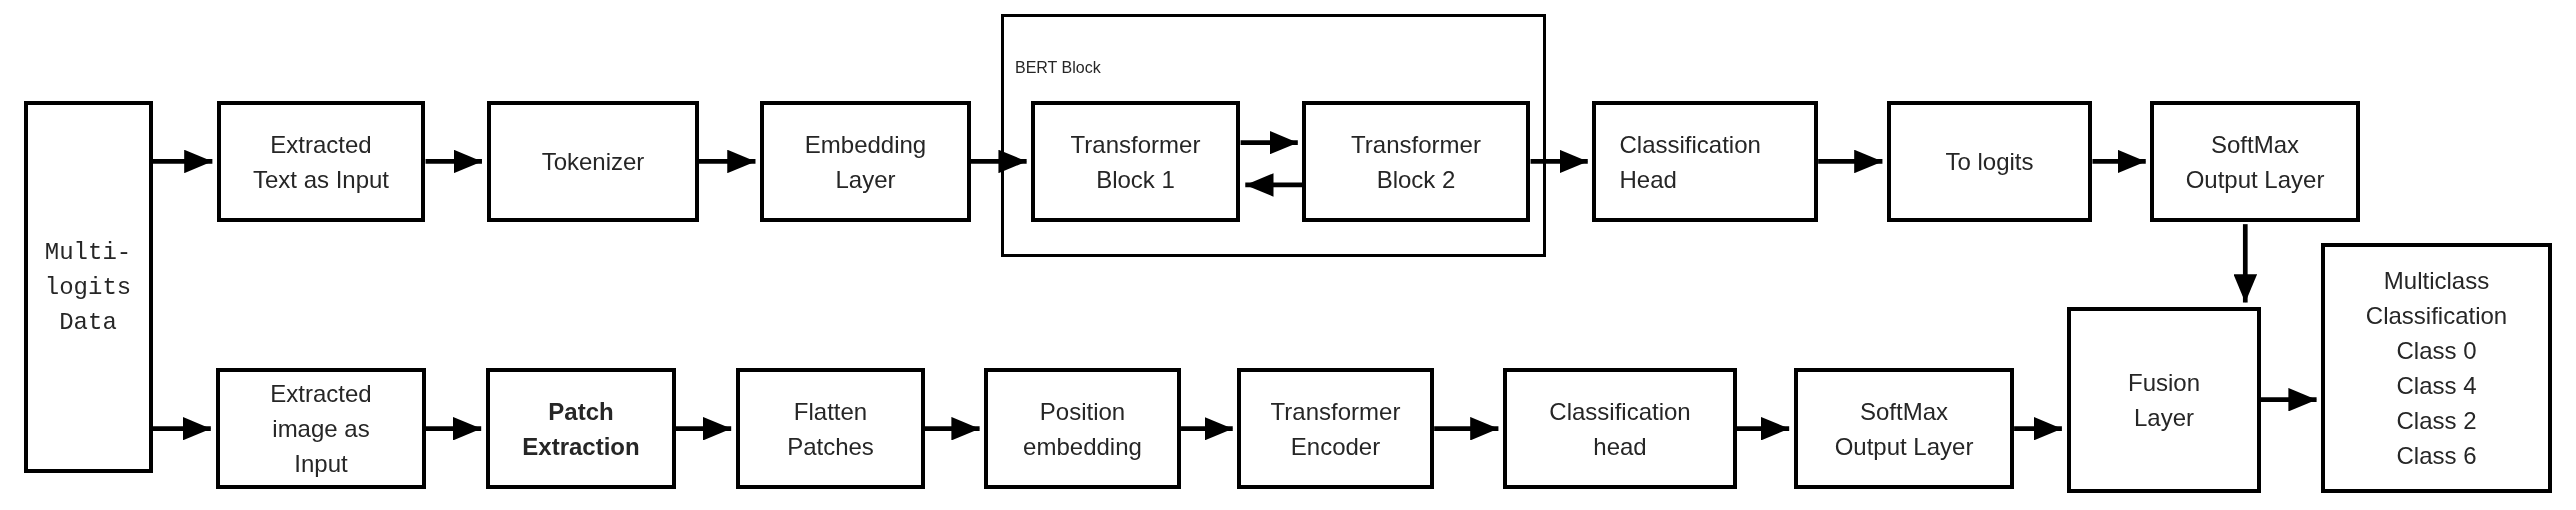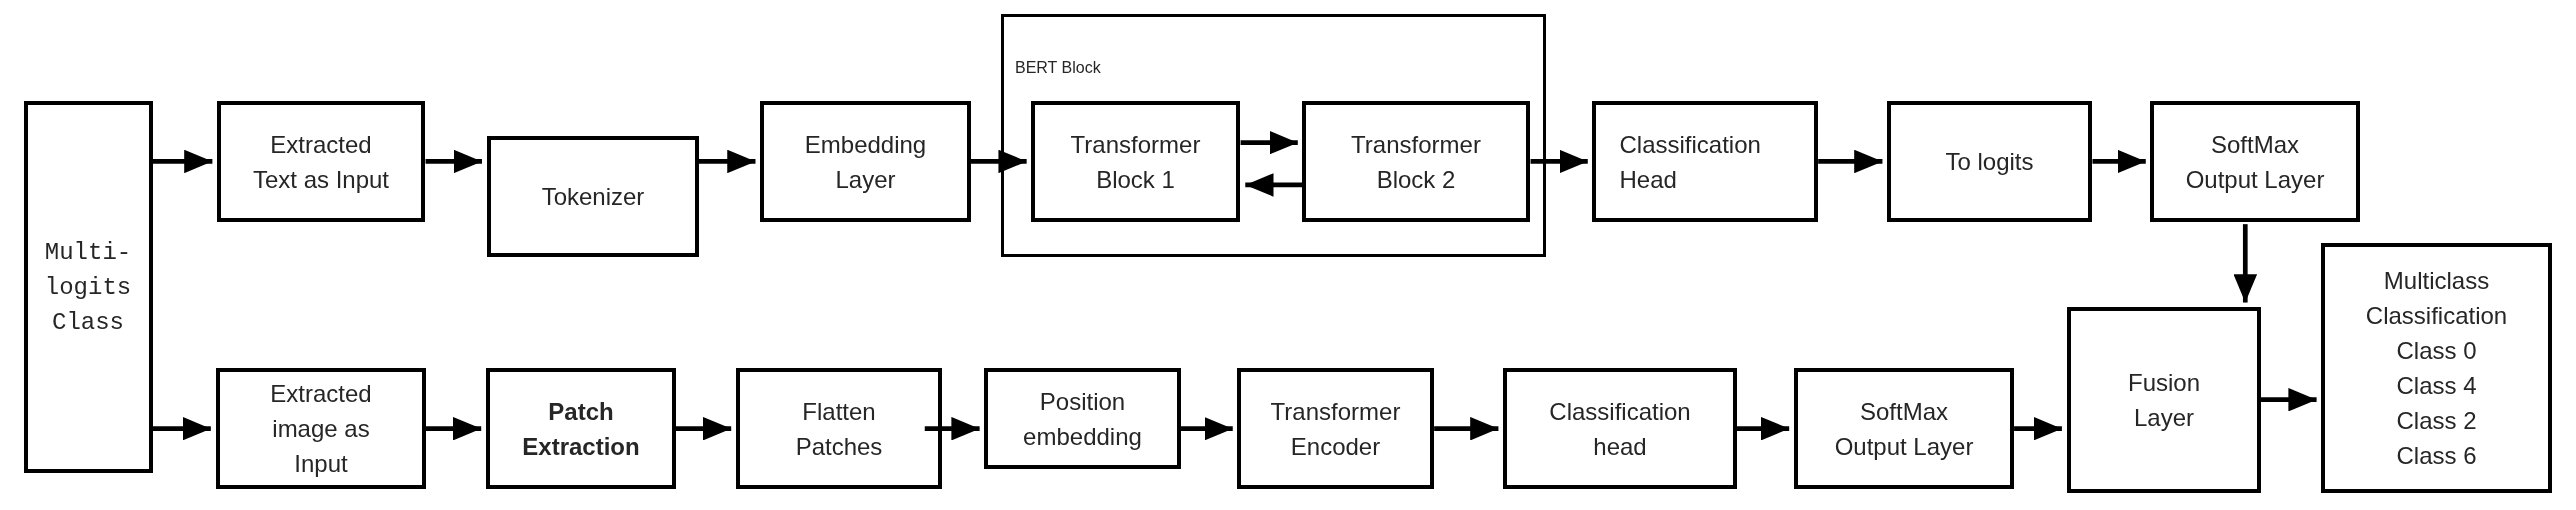--- a/index.html
+++ b/index.html
@@ -70,29 +70,29 @@
 
 <div id="canvas">
 
   <div class="group" style="left:1001px; top:14px; width:545px; height:243px;">
     <div class="group-title">BERT Block</div>
   </div>
 
   <div class="node" style="left:23.5px; top:101px; width:129px; height:372px;font-family:Liberation Mono, monospace;">
     <span class="ln">Multi-</span>
     <span class="ln">logits</span>
-    <span class="ln">Class</span>
+    <span class="ln">Data</span>
   </div>
 
   <div class="node" style="left:217px; top:101px; width:208px; height:121px;">
     <span class="ln">Extracted</span>
     <span class="ln">Text as Input</span>
   </div>
 
-  <div class="node" style="left:487px; top:101px; width:212px; height:121px;margin-top:35px;">
+  <div class="node" style="left:487px; top:101px; width:212px; height:121px;">
     <span class="ln">Tokenizer</span>
   </div>
 
   <div class="node" style="left:760px; top:101px; width:211px; height:121px;">
     <span class="ln">Embedding</span>
     <span class="ln">Layer</span>
   </div>
 
   <div class="node" style="left:1031px; top:101px; width:209px; height:121px;">
     <span class="ln">Transformer</span>
@@ -122,26 +122,26 @@
     <span class="ln">Extracted</span>
     <span class="ln">image as</span>
     <span class="ln">Input</span>
   </div>
 
   <div class="node" style="left:486px; top:368px; width:190px; height:121px;font-weight:bold;">
     <span class="ln">Patch</span>
     <span class="ln">Extraction</span>
   </div>
 
-  <div class="node" style="left:736px; top:368px; width:206px; height:121px;">
+  <div class="node" style="left:736px; top:368px; width:189px; height:121px;">
     <span class="ln">Flatten</span>
     <span class="ln">Patches</span>
   </div>
 
-  <div class="node" style="left:984px; top:368px; width:197px; height:101px;">
+  <div class="node" style="left:984px; top:368px; width:197px; height:121px;">
     <span class="ln">Position</span>
     <span class="ln">embedding</span>
   </div>
 
   <div class="node" style="left:1237px; top:368px; width:197px; height:121px;">
     <span class="ln">Transformer</span>
     <span class="ln">Encoder</span>
   </div>
 
   <div class="node" style="left:1503px; top:368px; width:234px; height:121px;">

